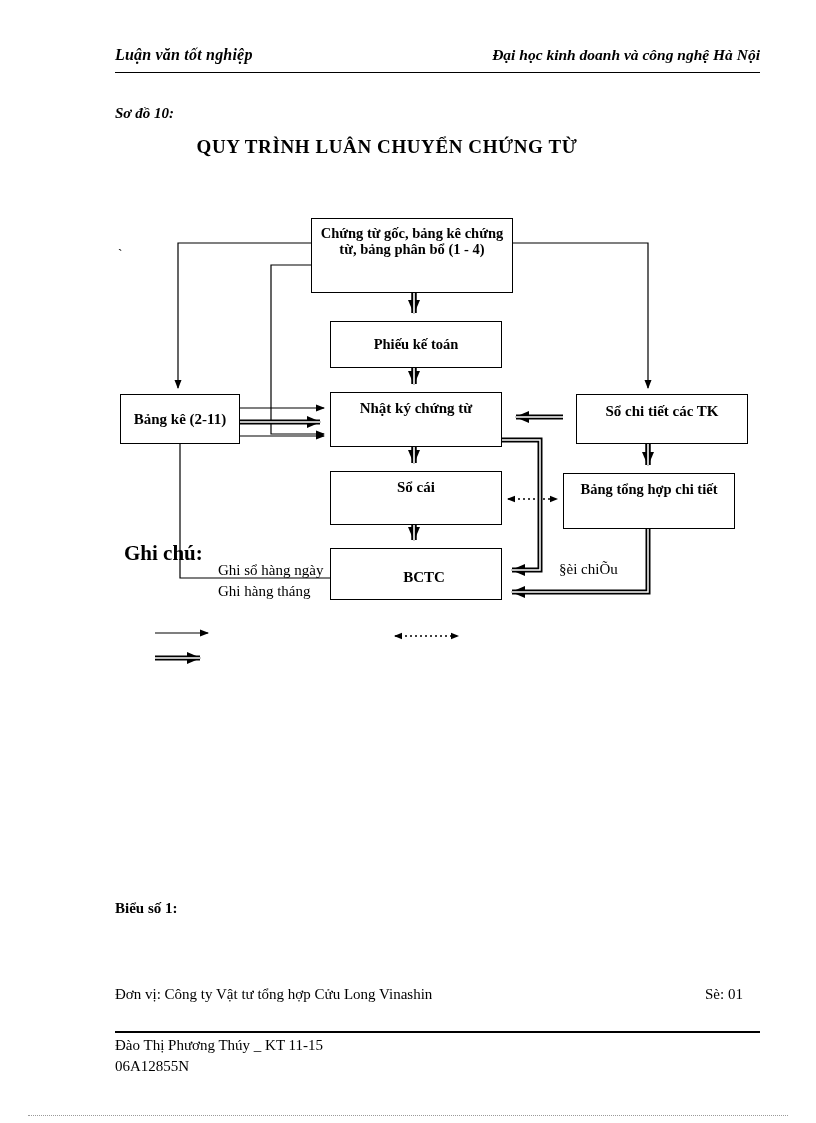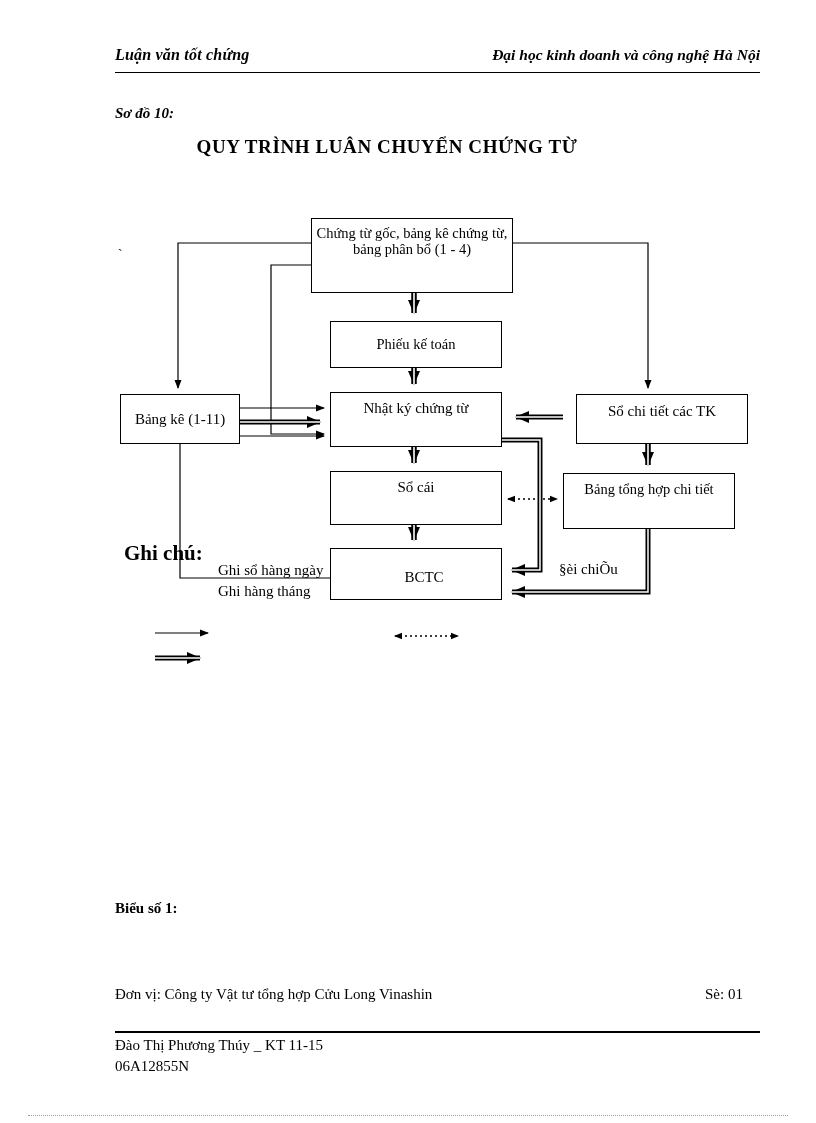--- a/index.html
+++ b/index.html
@@ -20,21 +20,21 @@
   .doc-title{position:absolute;left:0;top:136px;width:714px;text-align:center;
              font-weight:bold;font-size:19px;letter-spacing:.6px;
              padding-left:60px;box-sizing:border-box;}
 
   
   .diagram{position:absolute;left:0;top:0;width:816px;height:700px;}
   .diagram svg{position:absolute;left:0;top:0;}
 
   .node{position:absolute;border:1.4px solid #000;background:#fff;
         display:flex;align-items:center;justify-content:center;text-align:center;
-        font-weight:normal;line-height:1.12;box-sizing:border-box;z-index:3;}
+        font-weight:bold;line-height:1.12;box-sizing:border-box;z-index:3;}
   .node span{display:block;}
 
   #n-chungtu{left:311px;top:218px;width:202px;height:75px;font-size:14.5px;
              align-items:flex-start;padding-top:6px;}
   #n-phieu   {left:330px;top:321px;width:172px;height:47px;font-size:14.5px;}
   #n-nhatky  {left:330px;top:392px;width:172px;height:55px;font-size:15px;
               align-items:flex-start;padding-top:7px;}
   #n-socai   {left:330px;top:471px;width:172px;height:54px;font-size:15px;
               align-items:flex-start;padding-top:7px;}
   #n-bctc    {left:330px;top:548px;width:172px;height:52px;font-size:15px;
@@ -63,21 +63,21 @@
 
   .page-dotted{position:absolute;left:28px;top:1115px;width:760px;
                border-bottom:1px dotted #9a9a9a;}
 </style>
 </head>
 <body>
 
 <div class="page">
 
   <div class="hdr">
-    <div class="hdr-left">Luận văn tốt chứng</div>
+    <div class="hdr-left">Luận văn tốt nghiệp</div>
     <div class="hdr-right">Đại học kinh doanh và công nghệ Hà Nội</div>
     <div class="hdr-rule"></div>
   </div>
 
   <div class="sodo">Sơ đồ 10:</div>
   <div class="doc-title">QUY TRÌNH  LUÂN CHUYỂN CHỨNG TỪ</div>
 
   <div class="diagram">
 
     <svg width="816" height="700">
@@ -162,21 +162,21 @@
     <div class="node" id="n-phieu">
       <span>Phiếu kế toán</span>
     </div>
     <div class="node" id="n-socai">
       <span>Sổ cái</span>
     </div>
     <div class="node" id="n-bctc">
       <span>BCTC</span>
     </div>
     <div class="node" id="n-bangke">
-      <span>Bảng kê (1-11)</span>
+      <span>Bảng kê (2-11)</span>
     </div>
     <div class="node" id="n-sochitiet">
       <span>Sổ chi tiết các TK</span>
     </div>
     <div class="node" id="n-bangtonghop">
       <span>Bảng tổng hợp chi tiết</span>
     </div>
 
     <div class="tickmark">`</div>
     <div class="ghichu">Ghi chú:</div>

